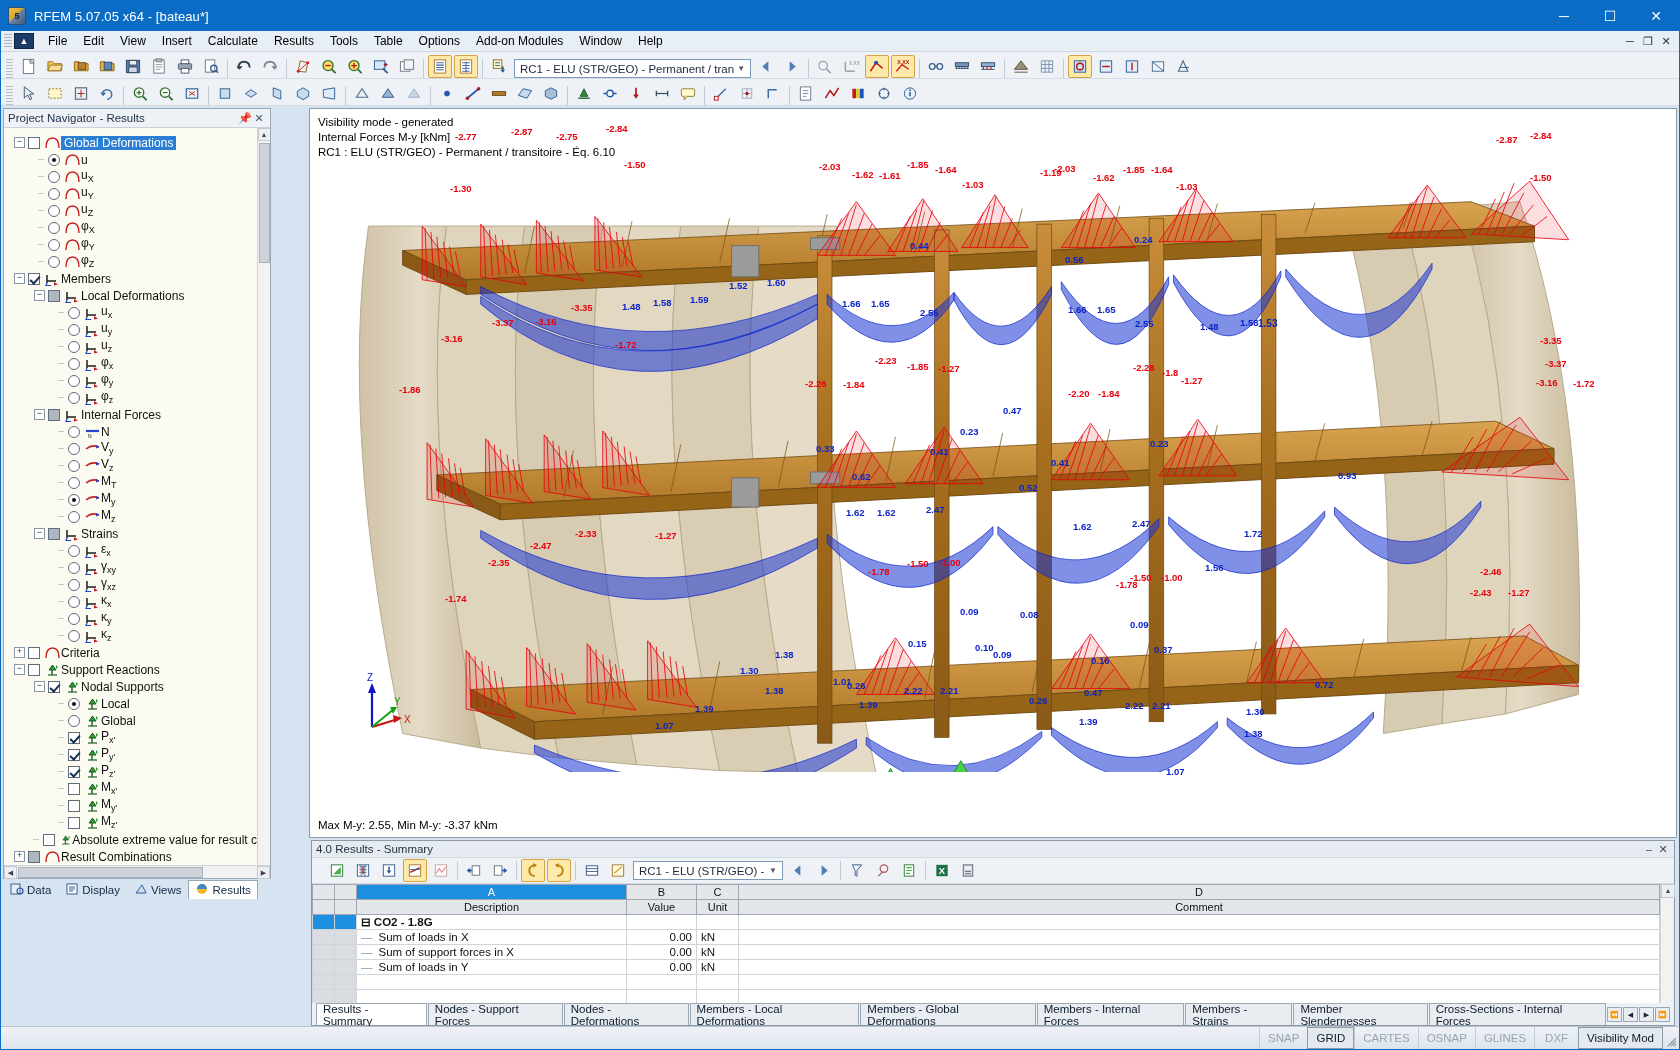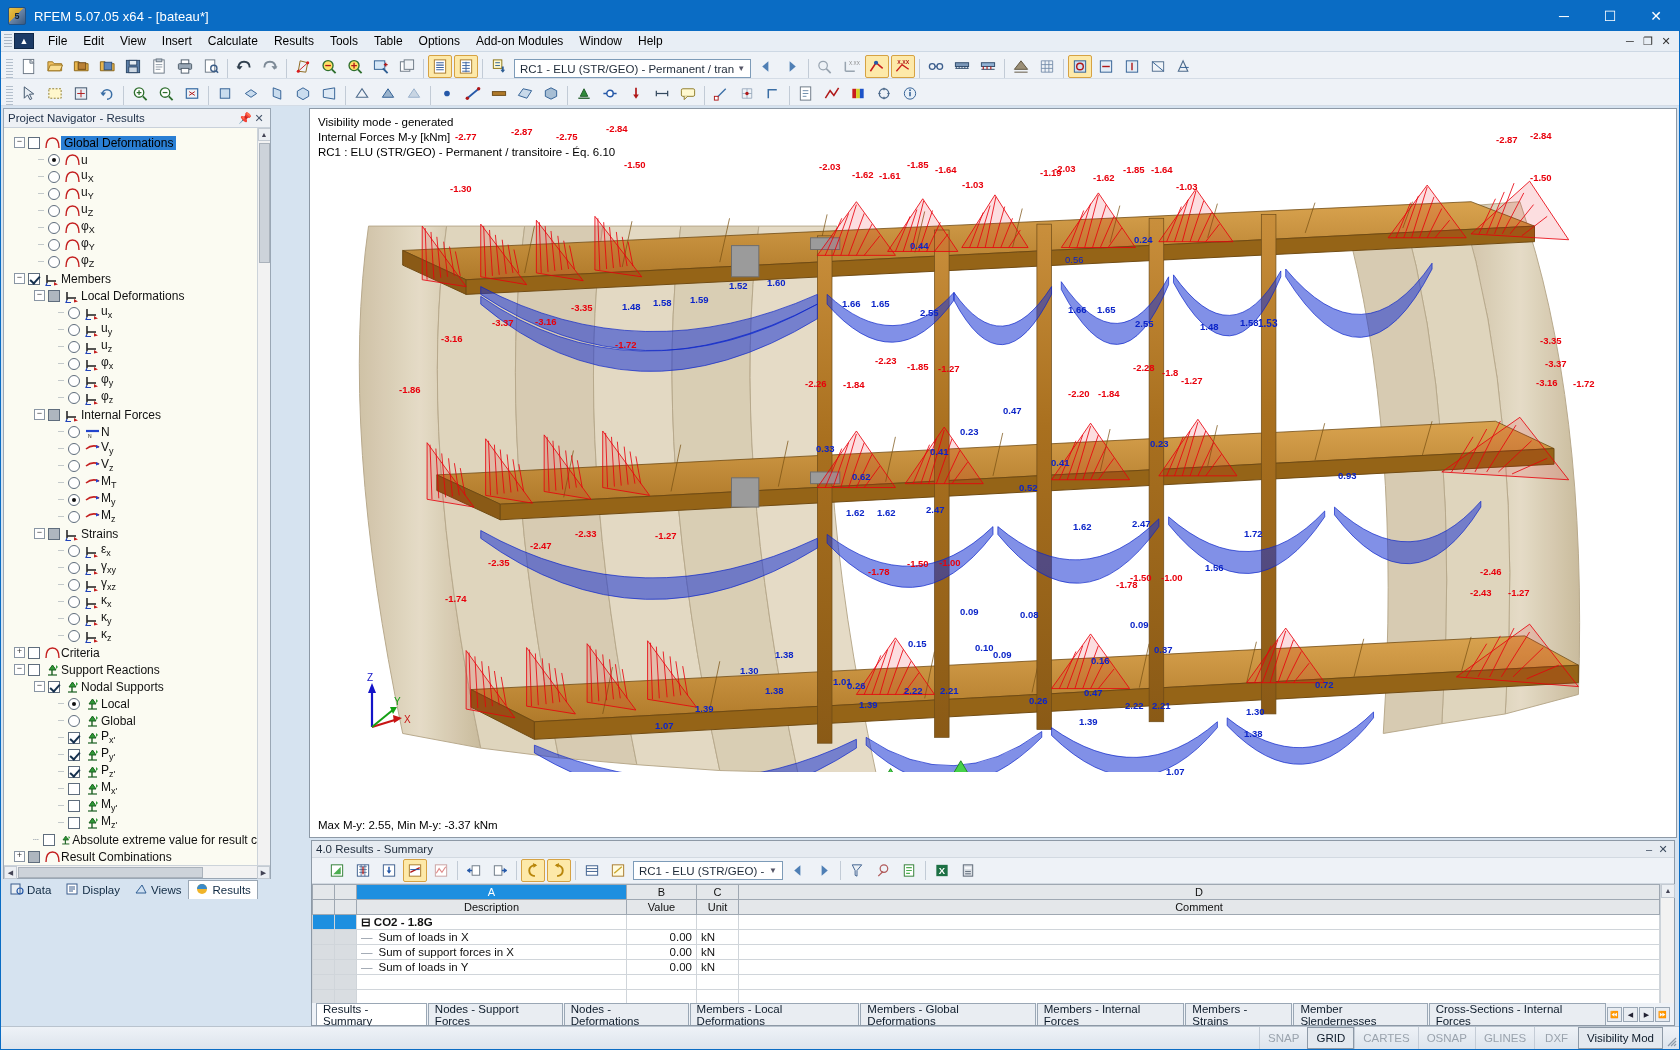--- a/index.html
+++ b/index.html
@@ -122,21 +122,21 @@
   .cbx.gray { background:#aeb6bf; }
   .rdo {
     width: 12px; height: 12px; border: 1px solid #5f6d7d; background: #fff;
     border-radius: 50%; margin-right: 4px; flex: none; position: relative;
   }
   .rdo.on::after {
     content:""; position:absolute; left:3px; top:3px; width:4px; height:4px;
     background:#111; border-radius:50%;
   }
   .tlabel { font-size: 12px; }
-  .tlabel.sel { background: #2a7fd4; color: #000000; padding: 0 3px; }
+  .tlabel.sel { background: #2a7fd4; color: #ffffff; padding: 0 3px; }
   .sub { font-size: 9px; vertical-align: sub; }
 
   .nav-scroll {
     width: 13px; background: #f2f2f2; border-left: 1px solid #ccd3da;
     display:flex; flex-direction:column; align-items:center;
   }
   .nav-scroll .arw { width:13px; height:13px; background:#eceff3; border:1px solid #c3cad2;
     font-size:7px; text-align:center; color:#445; line-height:11px;}
   .nav-scroll .thumb { width:11px; height:120px; background:#cdd3da; border:1px solid #aab2bb; margin-top:2px;}
   .nav-hscroll { height:13px; background:#f2f2f2; border-top:1px solid #ccd3da; display:flex; align-items:center;}
@@ -1514,21 +1514,21 @@
             <div style="position: absolute; left: 629px; top: 448px; font-size: 9.5px; color: rgb(232, 0, 12); z-index: 5; white-space: nowrap; font-weight: bold;">-1.00</div>
             <div style="position: absolute; left: 820px; top: 463px; font-size: 9.5px; color: rgb(232, 0, 12); z-index: 5; white-space: nowrap; font-weight: bold;">-1.50</div>
             <div style="position: absolute; left: 851px; top: 463px; font-size: 9.5px; color: rgb(232, 0, 12); z-index: 5; white-space: nowrap; font-weight: bold;">-1.00</div>
             <div style="position: absolute; left: 806px; top: 470px; font-size: 9.5px; color: rgb(232, 0, 12); z-index: 5; white-space: nowrap; font-weight: bold;">-1.78</div>
             <div style="position: absolute; left: 1170px; top: 457px; font-size: 9.5px; color: rgb(232, 0, 12); z-index: 5; white-space: nowrap; font-weight: bold;">-2.46</div>
             <div style="position: absolute; left: 1160px; top: 478px; font-size: 9.5px; color: rgb(232, 0, 12); z-index: 5; white-space: nowrap; font-weight: bold;">-2.43</div>
             <div style="position: absolute; left: 1198px; top: 478px; font-size: 9.5px; color: rgb(232, 0, 12); z-index: 5; white-space: nowrap; font-weight: bold;">-1.27</div>
           </div>
         <div id="labels-pos" style="position: absolute; inset: 0px; pointer-events: none;">
             <div style="position: absolute; left: 600px; top: 131px; font-size: 9.5px; color: rgb(11, 36, 200); z-index: 5; white-space: nowrap; font-weight: bold;">0.44</div>
-            <div style="position: absolute; left: 755px; top: 145px; font-size: 9.5px; color: rgb(11, 36, 200); z-index: 5; white-space: nowrap; font-weight: normal;">0.56</div>
+            <div style="position: absolute; left: 755px; top: 145px; font-size: 9.5px; color: rgb(11, 36, 200); z-index: 5; white-space: nowrap; font-weight: bold;">0.56</div>
             <div style="position: absolute; left: 824px; top: 125px; font-size: 9.5px; color: rgb(11, 36, 200); z-index: 5; white-space: nowrap; font-weight: bold;">0.24</div>
             <div style="position: absolute; left: 419px; top: 171px; font-size: 9.5px; color: rgb(11, 36, 200); z-index: 5; white-space: nowrap; font-weight: bold;">1.52</div>
             <div style="position: absolute; left: 457px; top: 168px; font-size: 9.5px; color: rgb(11, 36, 200); z-index: 5; white-space: nowrap; font-weight: bold;">1.60</div>
             <div style="position: absolute; left: 312px; top: 192px; font-size: 9.5px; color: rgb(11, 36, 200); z-index: 5; white-space: nowrap; font-weight: bold;">1.48</div>
             <div style="position: absolute; left: 343px; top: 188px; font-size: 9.5px; color: rgb(11, 36, 200); z-index: 5; white-space: nowrap; font-weight: bold;">1.58</div>
             <div style="position: absolute; left: 380px; top: 185px; font-size: 9.5px; color: rgb(11, 36, 200); z-index: 5; white-space: nowrap; font-weight: bold;">1.59</div>
             <div style="position: absolute; left: 532px; top: 189px; font-size: 9.5px; color: rgb(11, 36, 200); z-index: 5; white-space: nowrap; font-weight: bold;">1.66</div>
             <div style="position: absolute; left: 561px; top: 189px; font-size: 9.5px; color: rgb(11, 36, 200); z-index: 5; white-space: nowrap; font-weight: bold;">1.65</div>
             <div style="position: absolute; left: 610px; top: 198px; font-size: 9.5px; color: rgb(11, 36, 200); z-index: 5; white-space: nowrap; font-weight: bold;">2.55</div>
             <div style="position: absolute; left: 758px; top: 195px; font-size: 9.5px; color: rgb(11, 36, 200); z-index: 5; white-space: nowrap; font-weight: bold;">1.66</div>

